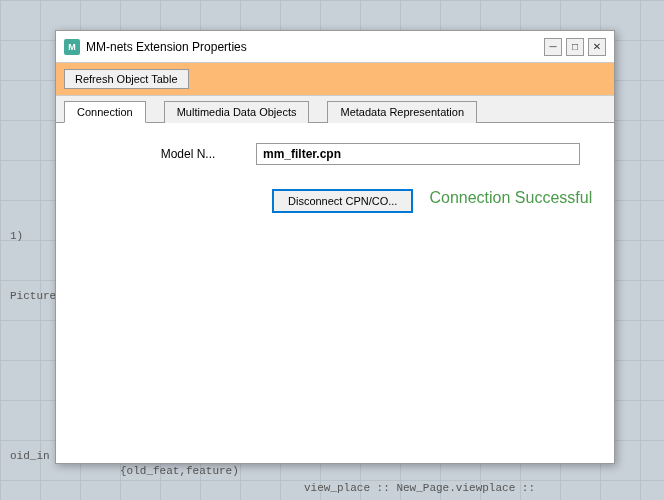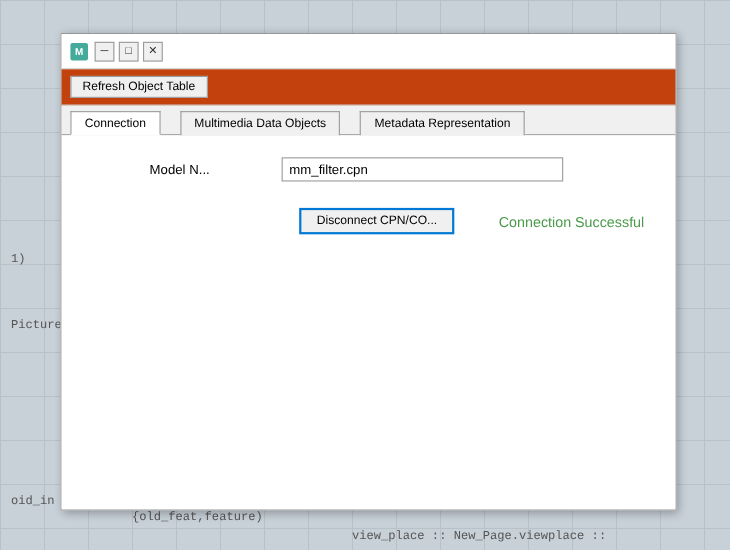--- a/index.html
+++ b/index.html
@@ -99,21 +99,21 @@
       color: #333;
       line-height: 1;
     }
 
     
     .toolbar {
       display: flex;
       gap: 4px;
       padding: 6px 8px;
       border-bottom: 1px solid #ccc;
-      background: #c2410c;
+      background: #fdba74;
     }
 
     .toolbar-btn {
       padding: 3px 10px;
       border: 1px solid #999;
       background: #f0f0f0;
       cursor: pointer;
       font-size: 11px;
       color: #000;
     }
@@ -158,73 +158,74 @@
       display: flex;
       align-items: center;
       margin-bottom: 24px;
       padding-left: 60px;
     }
 
     .form-label {
       width: 120px;
       font-size: 12px;
       color: #000;
-      text-align: left;
+      text-align: center;
       padding-right: 16px;
     }
 
     .form-input {
-      width: 256px;
+      width: 324px;
       border: 1px solid #999;
       padding: 3px 6px;
       font-size: 12px;
       background: #ffffff;
       outline: none;
+      font-weight: bold;
     }
 
     
     .button-row {
       display: flex;
-      align-items: center;
+      align-items: flex-start;
       padding-left: 60px;
       gap: 16px;
     }
 
     .action-btn {
       padding: 4px 14px;
       border: 2px solid #0078d4;
       background: #f0f0f0;
       cursor: pointer;
       font-size: 11px;
       color: #000;
     }
 
     .status-text {
       color: #4a9a4a;
-      font-size: 13px;
-      margin-left: 24px;
+      font-size: 16px;
     }
   </style>
 </head>
 <body>
 
 <div class="bg-grid"></div>
 
 <div class="bg-text" style="top: 230px; left: 10px;">1)</div>
 <div class="bg-text" style="top: 290px; left: 10px;">Pictures</div>
 <div class="bg-text" style="top: 450px; left: 10px;">oid_in</div>
 <div class="bg-text" style="top: 465px; left: 120px;">{old_feat,feature)</div>
-<div class="bg-text" style="top: 482px; left: 320px;">view_place :: New_Page.viewplace ::</div>
+<div class="bg-text" style="top: 482px; left: 304px;">view_place :: New_Page.viewplace ::</div>
 
 <div class="dialog">
 
   <div class="title-bar">
     <div class="title-bar-icon">
       <span>M</span>
     </div>
+    <span class="title-bar-title">MM-nets Extension Properties</span>
     <div class="title-bar-controls">
       <button class="title-btn">─</button>
       <button class="title-btn">□</button>
       <button class="title-btn">✕</button>
     </div>
   </div>
 
   <div class="toolbar">
     <button class="toolbar-btn">Refresh Object Table</button>
   </div>

